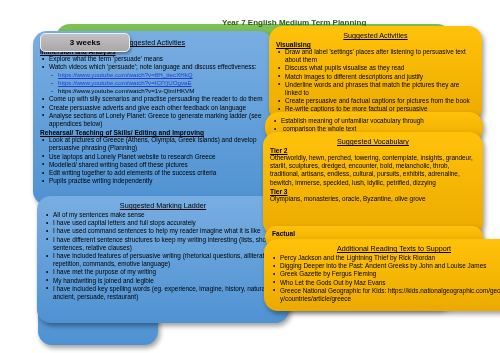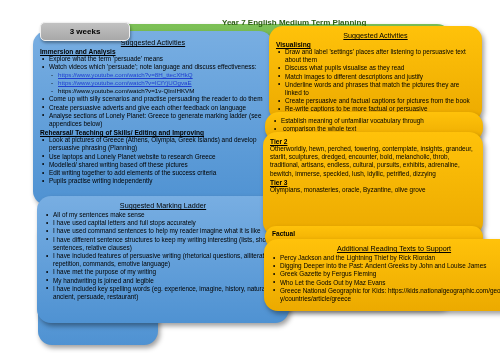--- a/index.html
+++ b/index.html
@@ -141,21 +141,21 @@
       <ul class="bul">
         <li>Look at pictures of Greece (Athens, Olympia, Greek Islands) and develop persuasive phrasing (Planning)</li>
         <li>Use laptops and Lonely Planet website to research Greece</li>
         <li>Modelled/ shared writing based off these pictures</li>
         <li>Edit writing together to add elements of the success criteria</li>
         <li>Pupils practise writing independently</li>
       </ul>
     </div>
   </div>
 
-  <div class="chip" style="left:40px; top:22px; width:90px; height:19px;">3 weeks</div>
+  <div class="chip" style="left:40px; top:33px; width:90px; height:19px;">3 weeks</div>
 
   <div class="card blue" style="left:37px; top:196px; width:252px; height:127px;">
     <div class="card-inner" style="padding-top:5px;">
       <div class="hdr">Suggested Marking Ladder</div>
       <ul class="bul">
         <li>All of my sentences make sense</li>
         <li>I have used capital letters and full stops accurately</li>
         <li>I have used command sentences to help my reader imagine what it is like</li>
         <li>I have different sentence structures to keep my writing interesting (lists, short sentences, relative clauses)</li>
         <li>I have included features of persuasive writing (rhetorical questions, alliteration, repetition, commands, emotive language)</li>
@@ -183,20 +183,21 @@
 
   <div class="card gold" style="left:265px; top:112px; width:218px; height:30px;">
     <div class="card-inner" style="padding-top:5px;">
       <div class="clip-band">Establish meaning of unfamiliar vocabulary through</div>
       <div class="clip-band" style="padding-left:11px;">comparison the whole text</div>
     </div>
   </div>
 
   <div class="card gold" style="left:263px; top:132px; width:220px; height:104px;">
     <div class="card-inner" style="padding-top:5px;">
+      <div class="hdr">Suggested Vocabulary</div>
       <div class="sub">Tier 2</div>
       <div class="plain">Otherworldly, hewn, perched, towering, contemplate, insights, grandeur, starlit, sculptures, dredged, encounter, bold, melancholic, throb, traditional, artisans, endless, cultural, pursuits, exhibits, adrenaline, bewitch, immerse, speckled, lush, idyllic, petrified, dizzying</div>
       <div class="sub">Tier 3</div>
       <div class="plain">Olympians, monasteries, oracle, Byzantine, olive grove</div>
     </div>
   </div>
 
   <div class="card gold" style="left:265px; top:226px; width:218px; height:22px;">
     <div class="card-inner" style="padding:3px 7px;">
       <div class="sub" style="text-decoration:none;">Factual</div>

